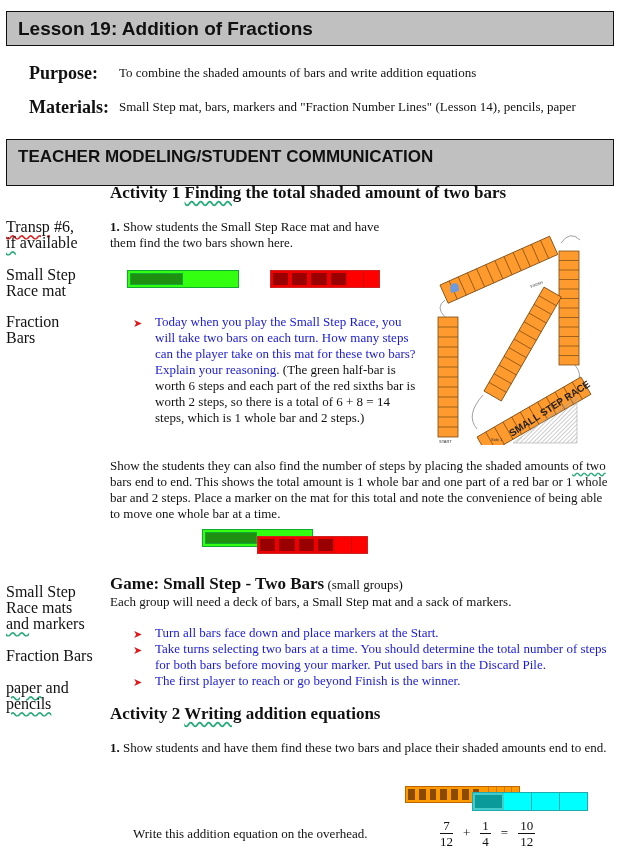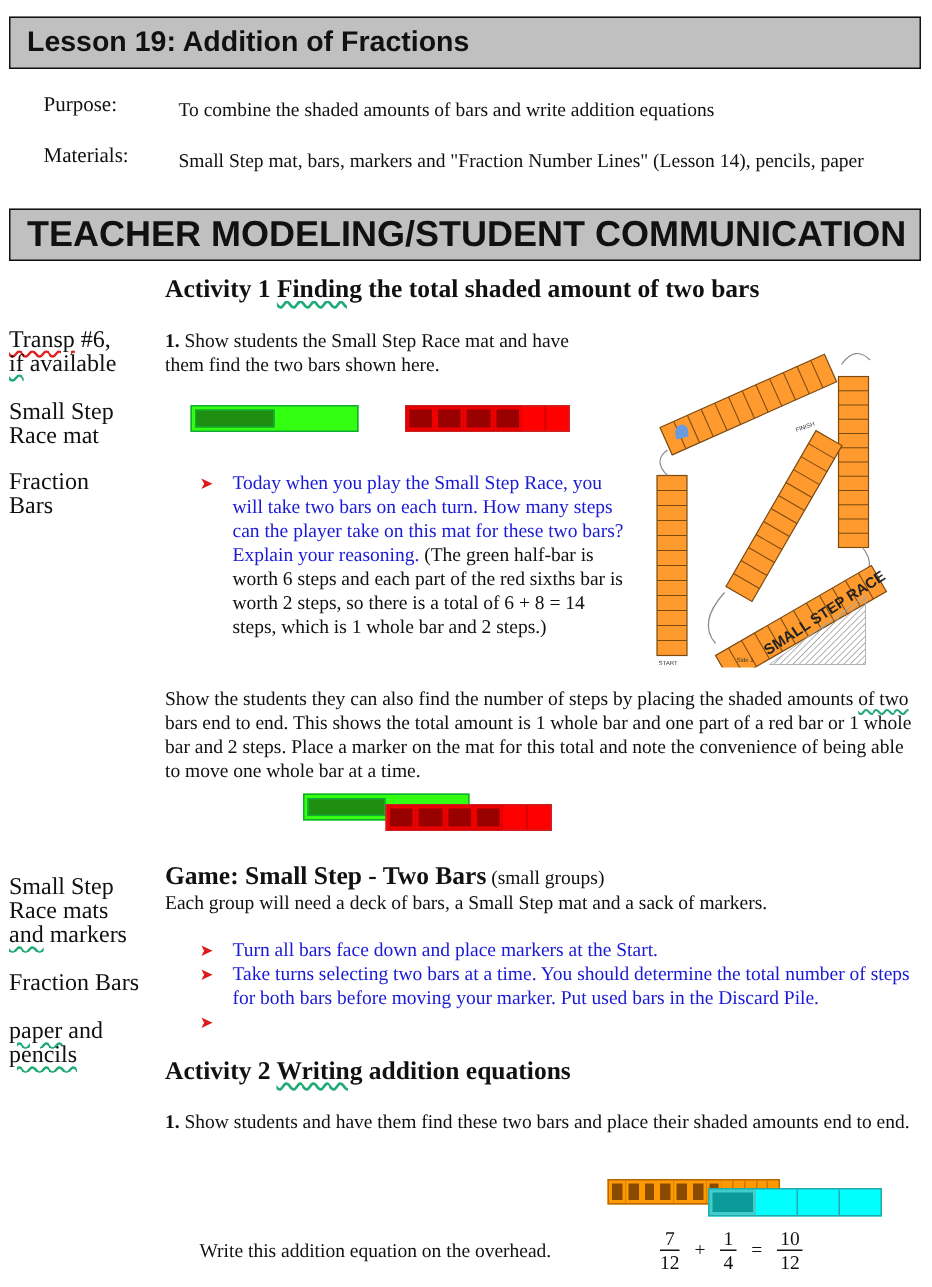--- a/index.html
+++ b/index.html
@@ -3,22 +3,22 @@
 <meta charset="utf-8">
 <style>
   html, body { margin:0; padding:0; background:#fff; }
   body { width:621px; height:858px; position:relative; overflow:hidden;
          font-family:"Liberation Serif", "DejaVu Serif", serif; color:#111; }
   .abs { position:absolute; }
   .banner { position:absolute; left:6px; width:608px; background:#c0c0c0; border:1.5px solid #111;
             box-sizing:border-box; font-family:"Liberation Sans", "DejaVu Sans", sans-serif; font-weight:bold;
             color:#111; padding-left:11px; }
   .b1 { top:11px; height:35px; font-size:19px; line-height:33px; }
-  .b2 { top:139px; height:35px; font-size:24px; line-height:33px; }
-  .label-b { font-weight:normal; font-size:14px; }
+  .b2 { top:139px; height:47px; font-size:17px; line-height:33px; }
+  .label-b { font-weight:bold; font-size:18px; }
   .t13 { font-size:13px; line-height:16px; }
   .side { position:absolute; left:6px; font-size:16px; line-height:16px; color:#111; }
   .wavy { text-decoration: underline wavy #2a7; text-underline-offset:2px; }
   .wavyr { text-decoration: underline wavy #d22; text-underline-offset:2px; }
   .h-act { font-size:17px; font-weight:bold; }
   .blue { color:#1a1ad6; }
   .bullet-arrow { color:#e01a1a; font-size:11px; position:absolute; left:0; top:1px; }
   .bl { position:relative; padding-left:22px; }
   
   .gbar { position:absolute; height:18px; background:#33ff11; border:1px solid #1a3; box-sizing:border-box; }
@@ -191,20 +191,21 @@
   <div class="bl blue">
     <span class="bullet-arrow">➤</span>
     <span>Turn all bars face down and place markers at the Start.</span>
   </div>
   <div class="bl blue">
     <span class="bullet-arrow">➤</span>
     <span>Take turns selecting two bars at a time. You should determine the total number of steps for both bars before moving your marker. Put used bars in the Discard Pile.</span>
   </div>
   <div class="bl blue">
     <span class="bullet-arrow">➤</span>
+    <span>The first player to reach  or go beyond Finish is the winner.</span>
   </div>
 </div>
 
 <div class="abs h-act" style="left:110px; top:704px;">
   <span>Activity 2</span>
   <span class="wavy">Writing</span><span> addition equations</span>
 </div>
 
 <div class="abs t13" style="left:110px; top:740px; width:500px;">
   <b>1.</b><span> Show students and have them find these two bars and place their shaded amounts end to end.</span>

